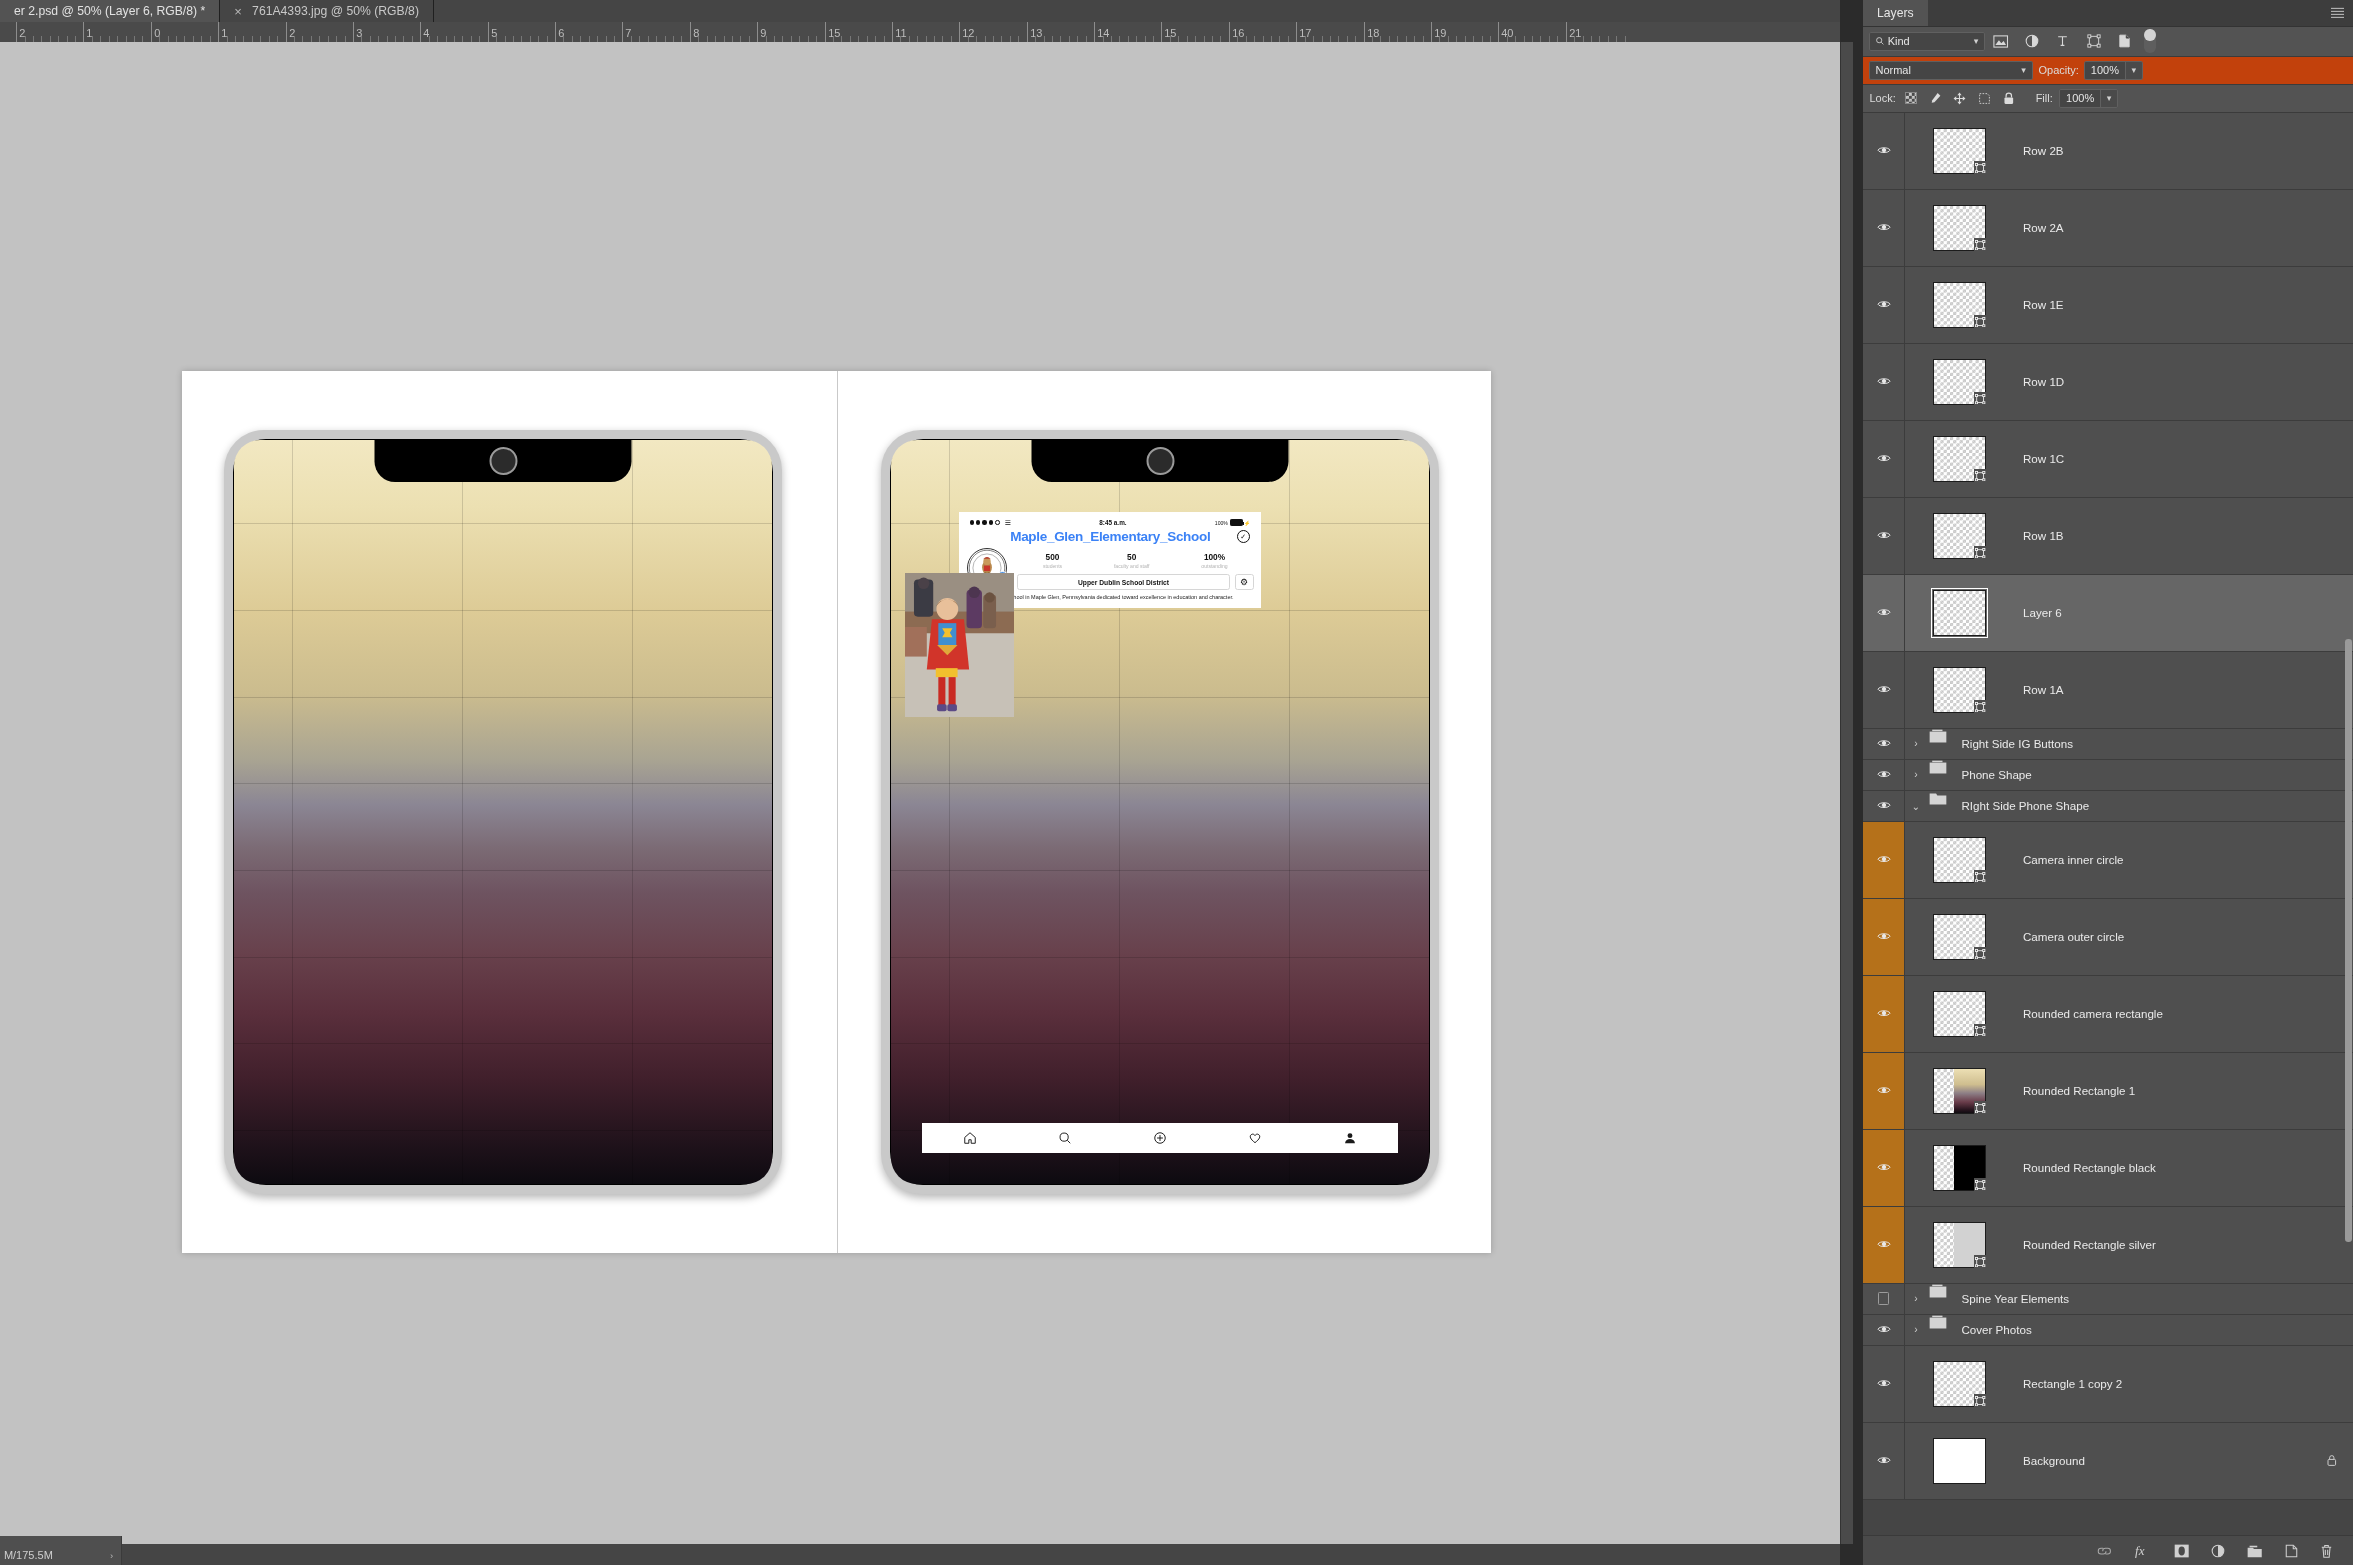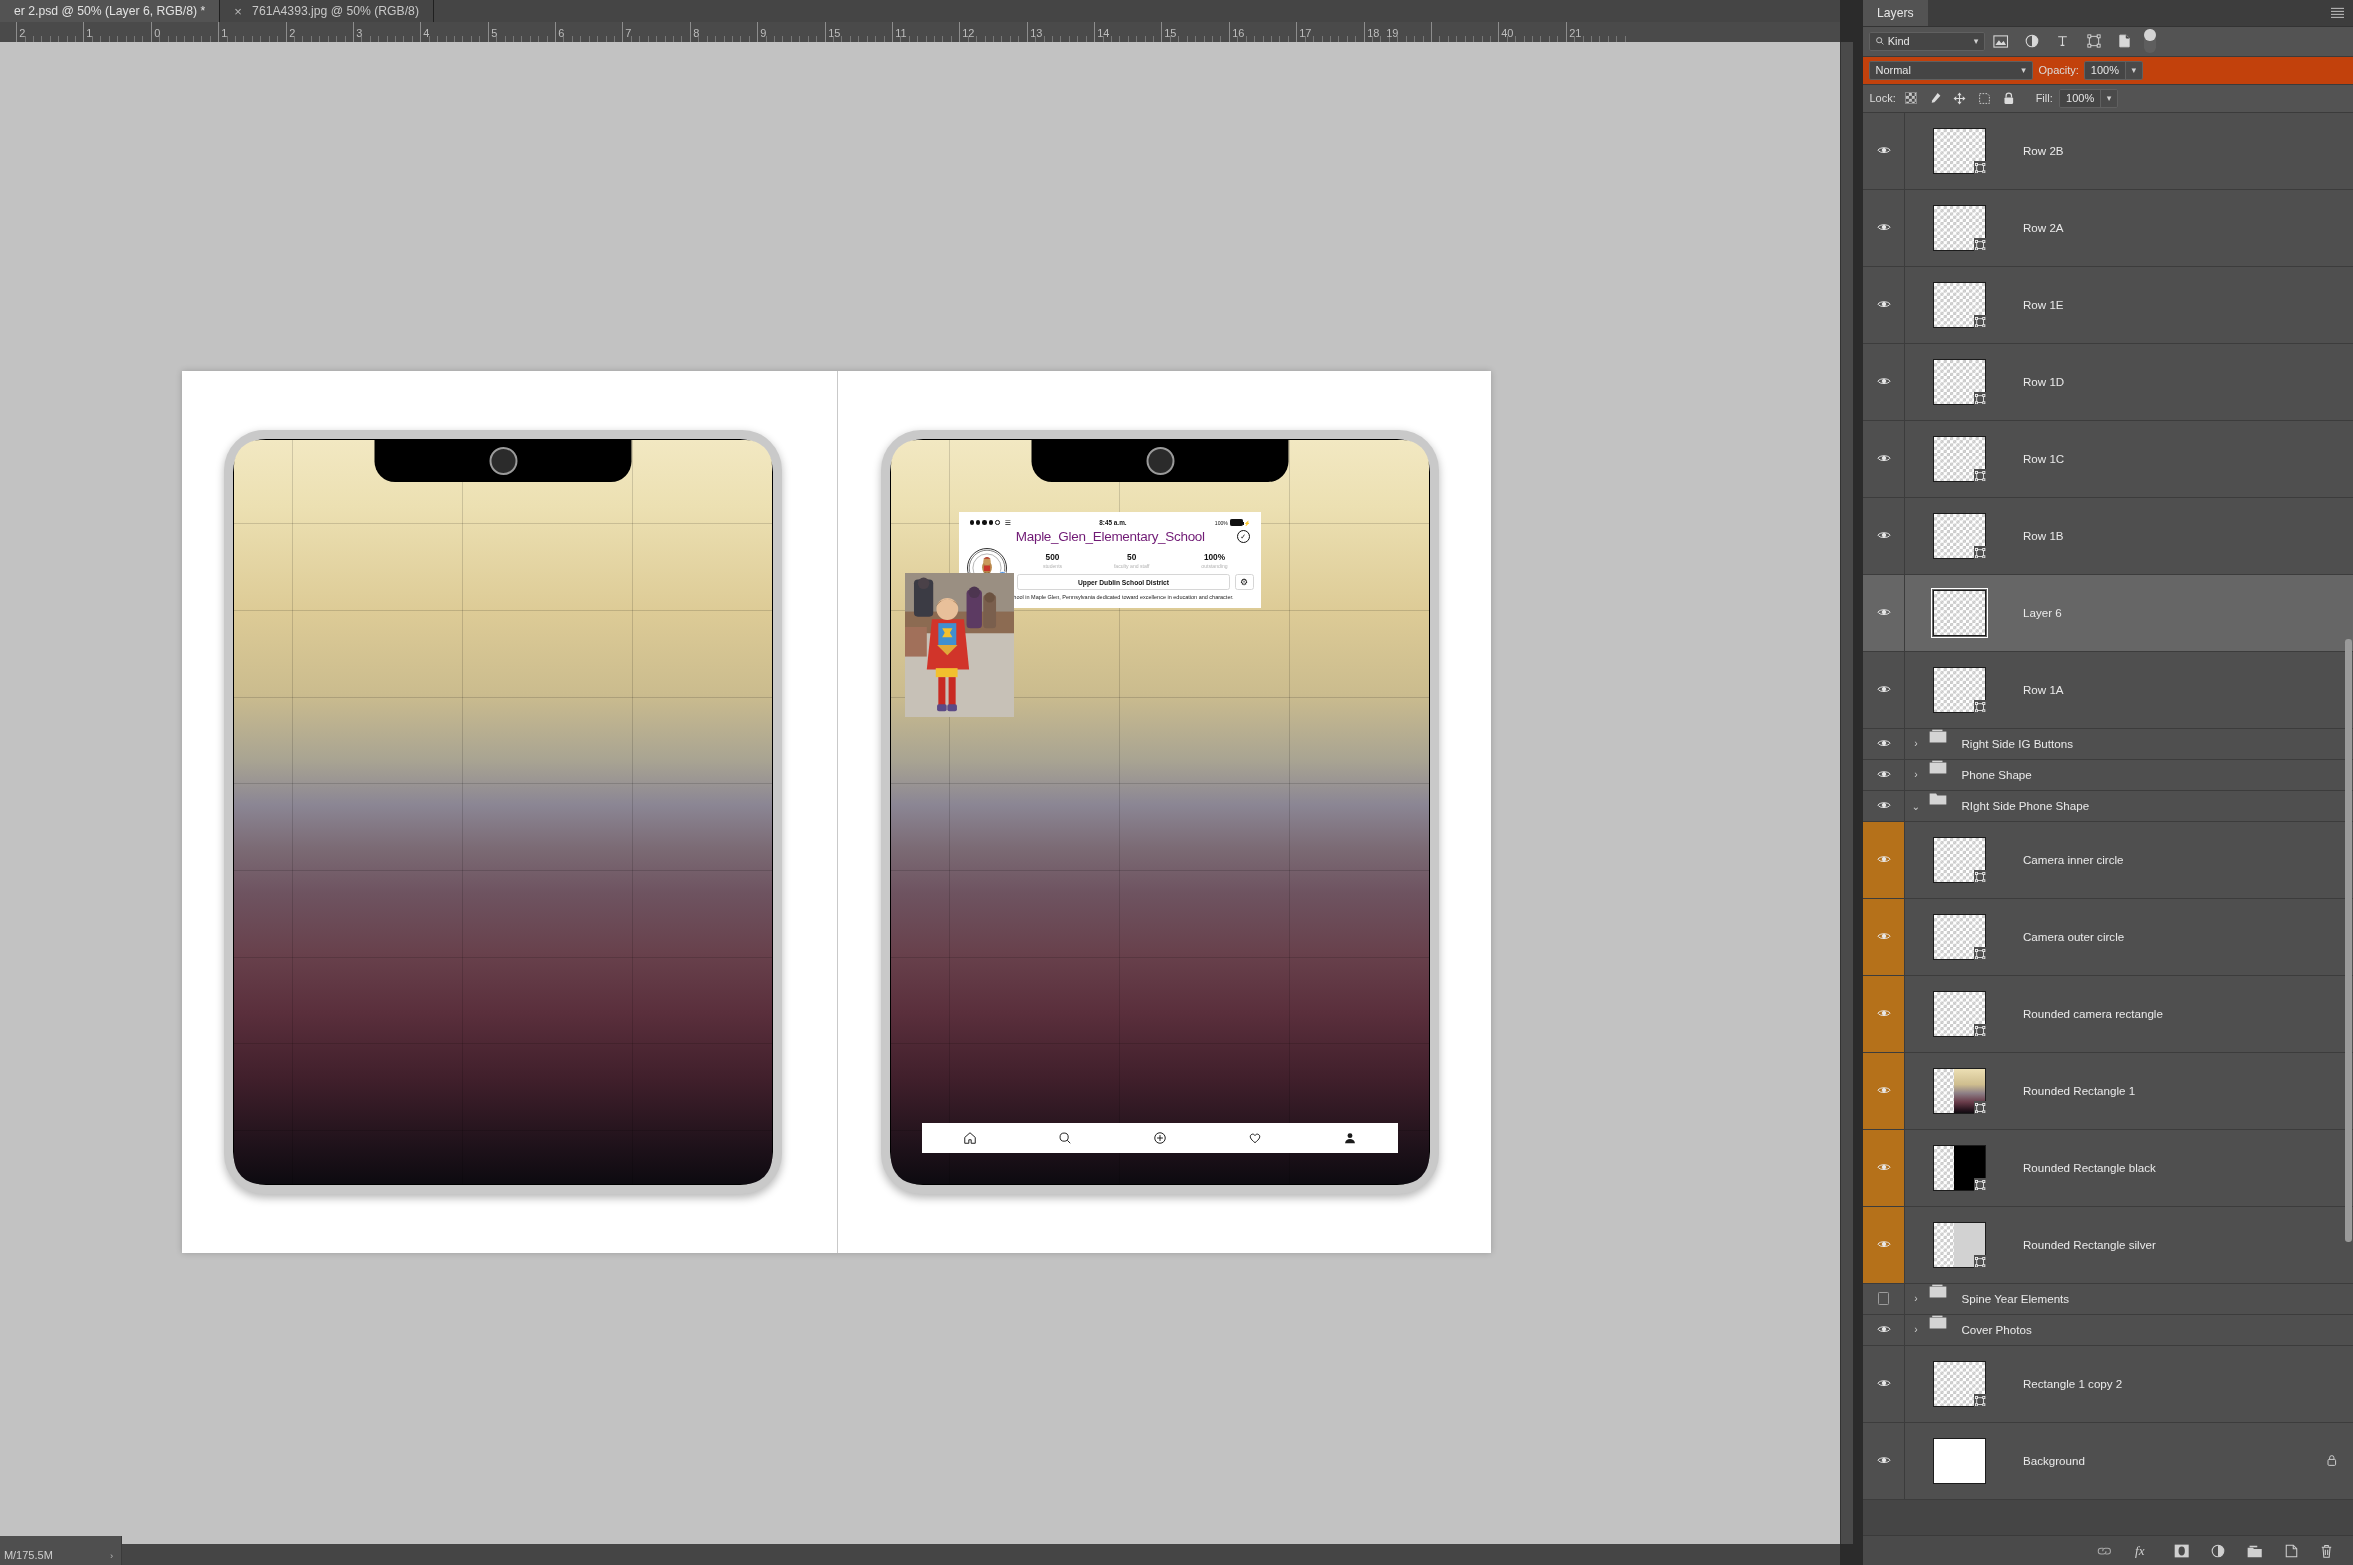--- a/index.html
+++ b/index.html
@@ -120,21 +120,21 @@
     background: #111; position: relative;
   }
   .batt::after {
     content: ""; position: absolute; right: -2.6px; top: 1.9px;
     width: 1.3px; height: 2.6px; background: #111;
   }
   .ig-title-row {
     display: flex; align-items: center; justify-content: center;
     position: relative; margin: 1.3px 0 3.9px;
   }
-  .ig-title { font-size: 13.5px; font-weight: normal; color: #701a75; letter-spacing: -0.3px; }
+  .ig-title { font-size: 13.5px; font-weight: bold; color: #3b82f6; letter-spacing: -0.3px; }
   .ig-check {
     position: absolute; right: 3.9px; width: 13px; height: 13px;
     border: 0.9px solid #111; border-radius: 50%;
     display: flex; align-items: center; justify-content: center;
     font-size: 7px; color: #111;
   }
   .ig-body { display: flex; align-items: flex-start; gap: 10px; }
   .ig-avatar-wrap { position: relative; flex: 0 0 auto; }
   .ig-avatar {
     width: 40px; height: 40px; border-radius: 50%;
@@ -559,21 +559,21 @@
       <div class="maj" style="left: 1364px;"></div>
       <div class="lab" style="left: 1364px;">18</div>
       <div class="min" style="left: 1372px;"></div>
       <div class="min" style="left: 1380px;"></div>
       <div class="min" style="left: 1389px;"></div>
       <div class="min" style="left: 1397px;"></div>
       <div class="min" style="left: 1406px;"></div>
       <div class="min" style="left: 1414px;"></div>
       <div class="min" style="left: 1423px;"></div>
       <div class="maj" style="left: 1431px;"></div>
-      <div class="lab" style="left: 1383px;">19</div>
+      <div class="lab" style="left: 1431px;">19</div>
       <div class="min" style="left: 1439px;"></div>
       <div class="min" style="left: 1448px;"></div>
       <div class="min" style="left: 1456px;"></div>
       <div class="min" style="left: 1465px;"></div>
       <div class="min" style="left: 1473px;"></div>
       <div class="min" style="left: 1482px;"></div>
       <div class="min" style="left: 1490px;"></div>
       <div class="maj" style="left: 1498px;"></div>
       <div class="lab" style="left: 1498px;">40</div>
       <div class="min" style="left: 1507px;"></div>

